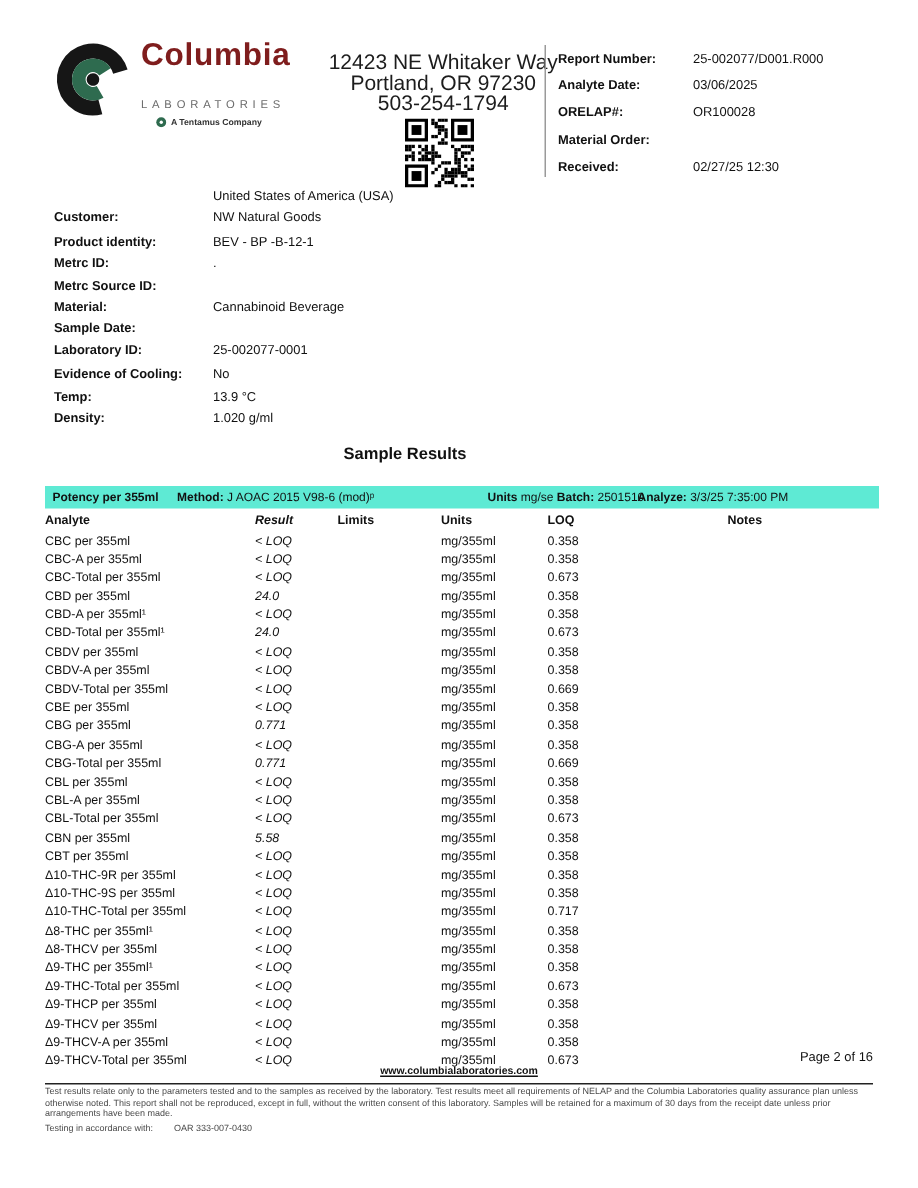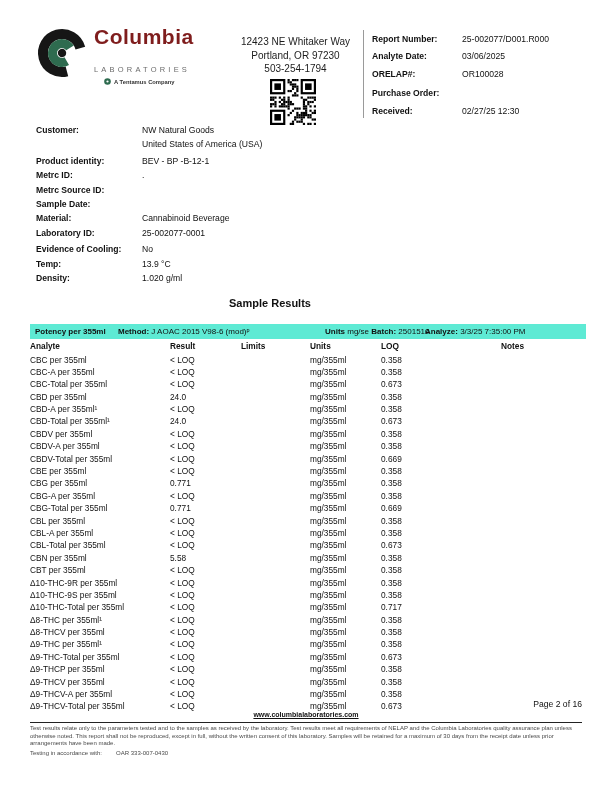--- a/index.html
+++ b/index.html
@@ -10,21 +10,21 @@
   .abs { position:absolute; }
 
   
   .logo-wrap { left:36px; top:26px; display:flex; align-items:flex-start; }
   .logo-text { margin-left:6px; }
   .logo-brand { font-size:21px; font-weight:bold; color:#7f1d1d; letter-spacing:.5px; line-height:22px; }
   .logo-sub { font-size:7.5px; letter-spacing:3.2px; color:#6b6b6b; margin-top:17px; }
   .logo-tag { display:flex; align-items:center; gap:3px; margin-top:4px; margin-left:10px; }
   .logo-tag-text { font-size:5.8px; font-weight:bold; color:#333; }
 
-  .address { left:218px; top:35px; width:155px; text-align:center; font-size:10px; line-height:13.5px; color:#1c1c1c; }
+  .address { left:218px; top:35px; width:155px; text-align:center; font-size:14px; line-height:13.5px; color:#1c1c1c; }
   .qr { left:270px; top:79px; }
 
   .vline { left:363px; top:30px; width:1px; height:88px; background:#9a9a9a; }
   .report-info { left:372px; top:31px; width:214px; font-size:8.6px; }
   .ri-row { display:flex; line-height:17.4px; }
   .ri-row.gap { margin-top:2px; }
   .ri-label { font-weight:bold; width:90px; flex:none; }
 
   
   .info-block { left:36px; top:123px; width:545px; font-size:8.6px; }
@@ -39,21 +39,21 @@
   .results { left:30px; top:324px; width:556px; }
   .band { position:relative; height:15px; background:#8fcf90; font-size:8px; line-height:15px; white-space:nowrap; }
   .band b { font-weight:bold; }
   .band-title { position:absolute; left:5px; font-weight:bold; }
   .band-method { position:absolute; left:88px; }
   .band-units { position:absolute; left:295px;text-align:center; }
   .band-analyze { position:absolute; left:395px; }
 
   .thead { display:flex; font-weight:bold; font-size:8.3px; height:14.5px; align-items:center; }
   .trow { display:flex; font-size:8.3px; height:12.4px; line-height:12.4px; }
-  .c0 { width:140px; flex:none; } .c1 { width:71px; flex:none; }
+  .c0 { width:140px; flex:none; } .c1 { width:55px; flex:none;font-style:italic; }
   .c2 { width:69px; flex:none; }  .c3 { width:71px; flex:none; }
   .c4 { width:120px; flex:none; } .c5 { width:85px; flex:none; }
   .td { overflow:hidden; white-space:nowrap; }
 
   
   .page-num { right:30px; top:699px; font-size:8.6px; }
   .site { left:0; top:711px; width:612px; text-align:center; font-size:7px; font-weight:bold; text-decoration:underline; }
   .footer-line { left:30px; top:722px; width:552px; height:1px; background:#222; }
   .disclaimer { left:30px; top:725px; width:552px; font-size:6px; line-height:7.6px; color:#4a4a4a; }
   .testing { margin-top:2px; display:flex; }
@@ -230,57 +230,57 @@
     </div>
     <div class="ri-row">
       <span class="ri-label">Analyte Date:</span>
       <span class="ri-value">03/06/2025</span>
     </div>
     <div class="ri-row">
       <span class="ri-label">ORELAP#:</span>
       <span class="ri-value">OR100028</span>
     </div>
     <div class="ri-row gap">
-      <span class="ri-label">Purchase Order:</span>
+      <span class="ri-label">Material Order:</span>
       <span class="ri-value"></span>
     </div>
     <div class="ri-row">
       <span class="ri-label">Received:</span>
       <span class="ri-value">02/27/25  12:30</span>
     </div>
   </div>
 
 <div class="abs info-block">
     <div class="inf-row">
+      <span class="inf-label"></span>
+      <span class="inf-value">United States of America (USA)</span>
+    </div>
+    <div class="inf-row">
       <span class="inf-label">Customer:</span>
       <span class="inf-value">NW Natural Goods</span>
-    </div>
-    <div class="inf-row">
-      <span class="inf-label"></span>
-      <span class="inf-value">United States of America (USA)</span>
     </div>
     <div class="inf-row gap">
       <span class="inf-label">Product identity:</span>
       <span class="inf-value">BEV - BP -B-12-1</span>
     </div>
     <div class="inf-row">
       <span class="inf-label">Metrc ID:</span>
       <span class="inf-value">.</span>
     </div>
     <div class="inf-row">
       <span class="inf-label">Metrc Source ID:</span>
       <span class="inf-value"></span>
     </div>
     <div class="inf-row">
+      <span class="inf-label">Material:</span>
+      <span class="inf-value">Cannabinoid Beverage</span>
+    </div>
+    <div class="inf-row">
       <span class="inf-label">Sample Date:</span>
       <span class="inf-value"></span>
-    </div>
-    <div class="inf-row">
-      <span class="inf-label">Material:</span>
-      <span class="inf-value">Cannabinoid Beverage</span>
     </div>
     <div class="inf-row">
       <span class="inf-label">Laboratory ID:</span>
       <span class="inf-value">25-002077-0001</span>
     </div>
     <div class="inf-row gap">
       <span class="inf-label">Evidence of Cooling:</span>
       <span class="inf-value">No</span>
     </div>
     <div class="inf-row">

